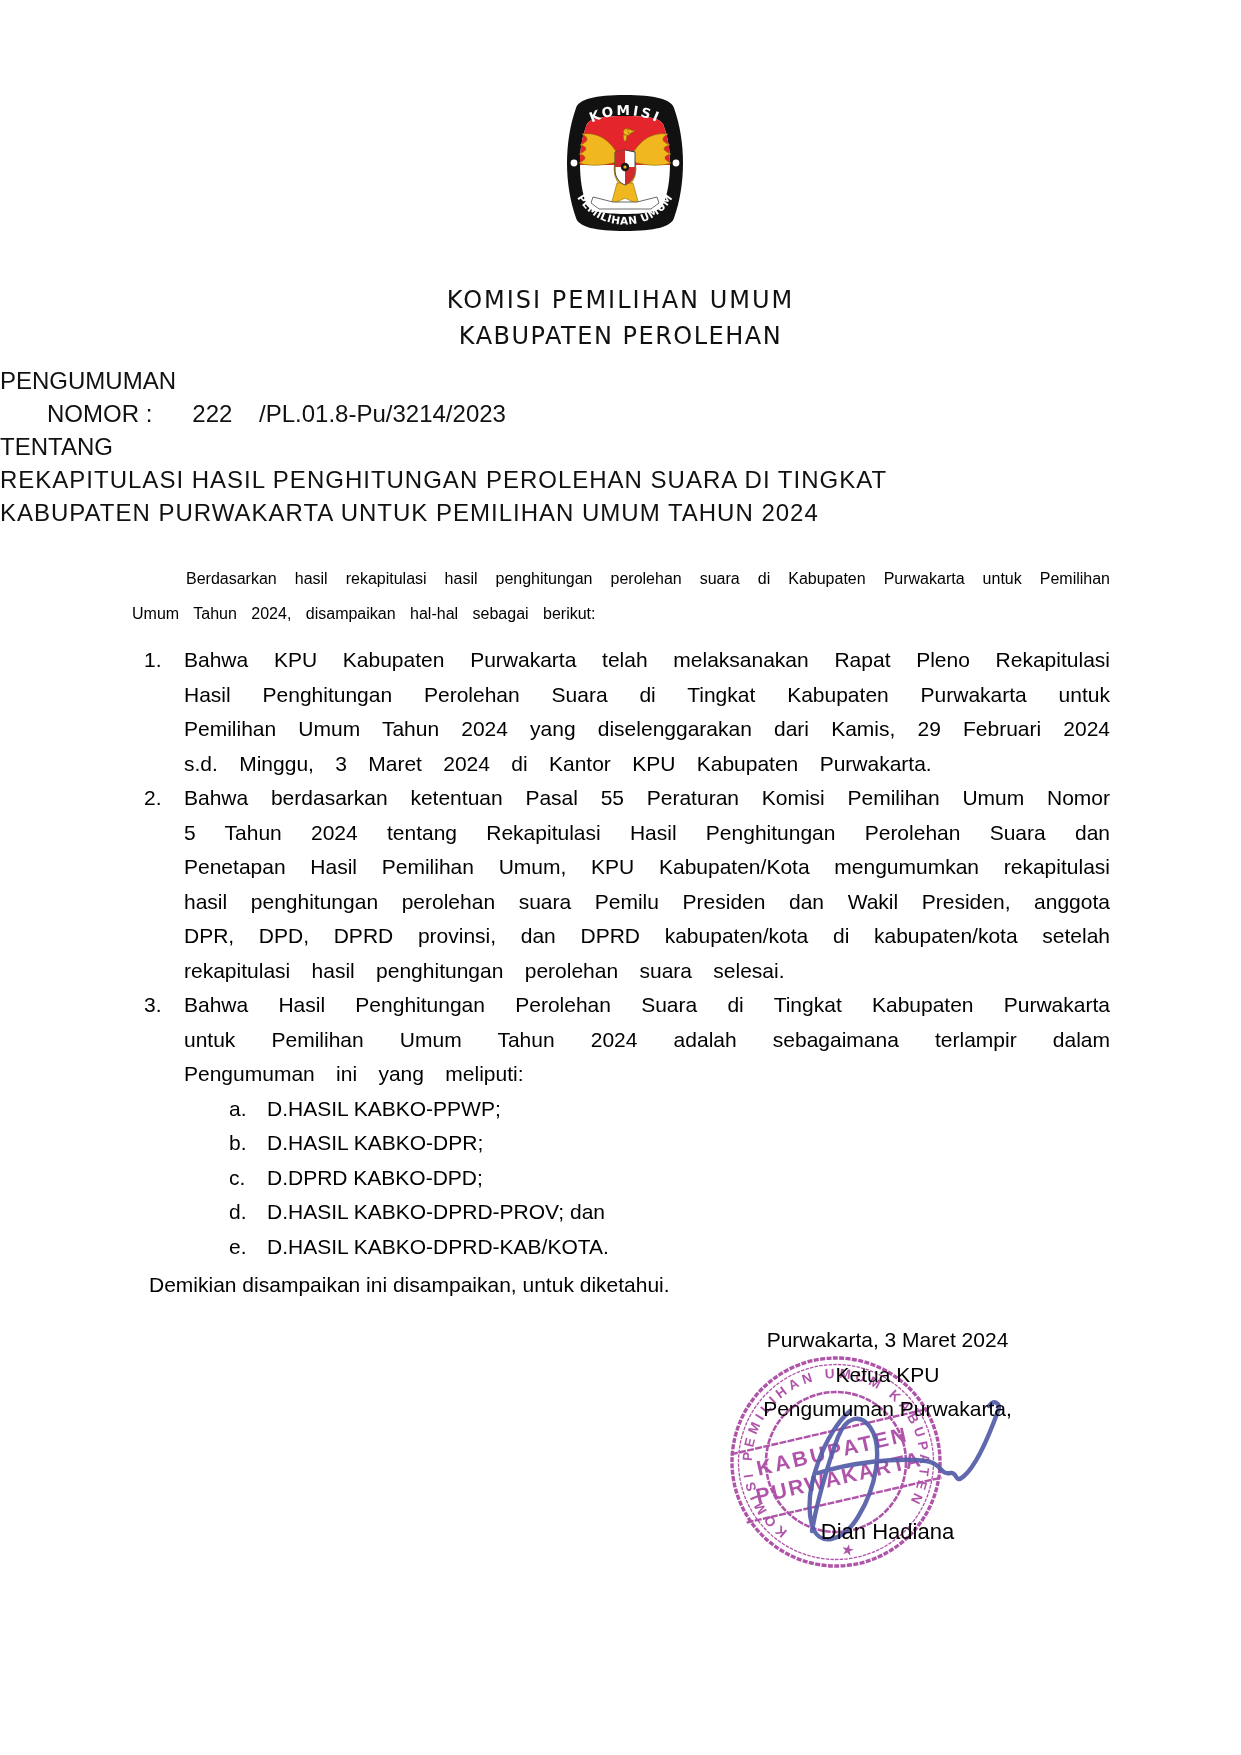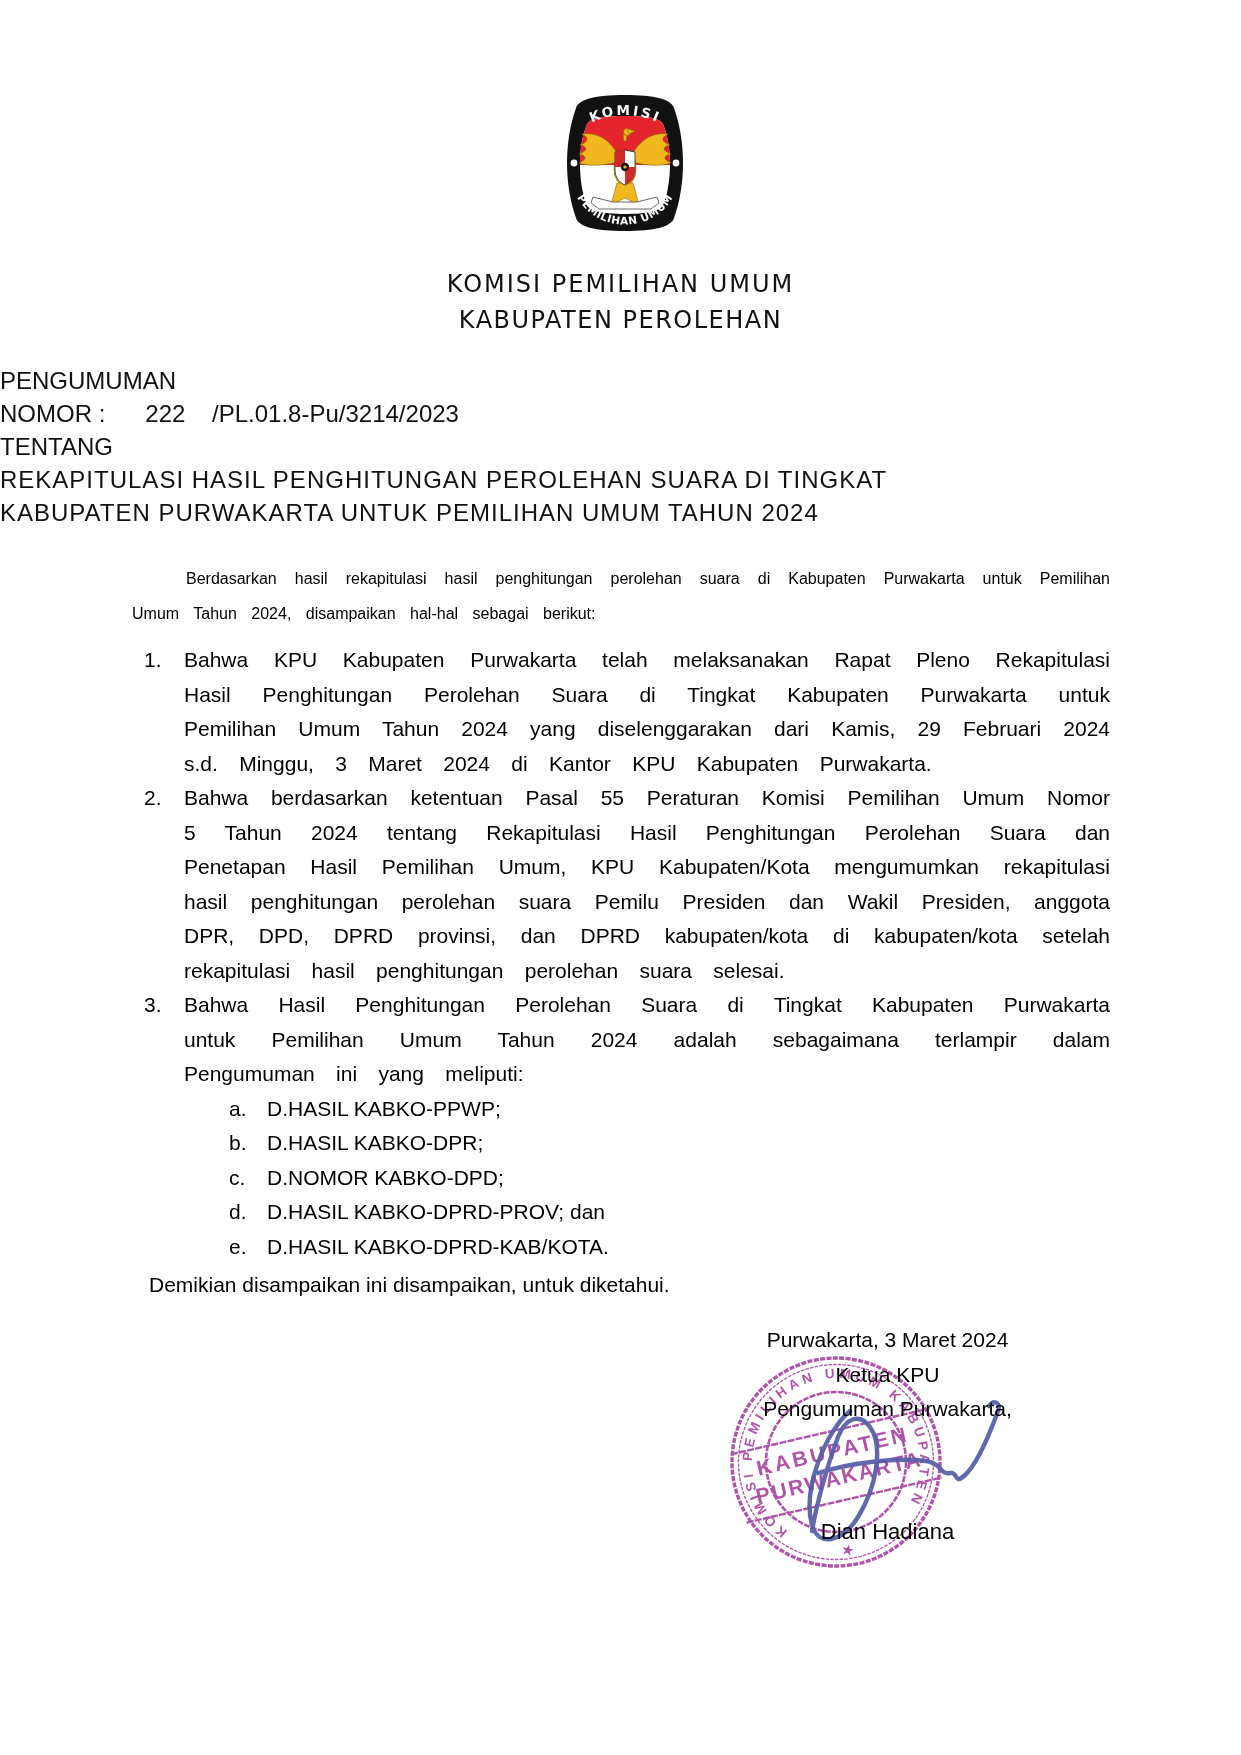--- a/index.html
+++ b/index.html
@@ -4,30 +4,30 @@
 <style>
   html,body { margin:0; padding:0; background:#9a9a9a; }
   .page {
     position:relative; width:1241px; height:1755px; margin:0 auto;
     background:#ffffff; color:#000;
     font-family:"Liberation Sans", sans-serif;
     overflow:hidden;
   }
   .logo { position:absolute; left:563px; top:93px; width:124px; height:140px; }
   .org-header {
-    position:absolute; left:0; top:266px; width:100%;
+    position:absolute; left:0; top:282px; width:100%;
     text-align:center; font-family:"DejaVu Sans", sans-serif;
     font-size:24px; line-height:36px; letter-spacing:2px; color:#111;
   }
   .org-header .l2 { letter-spacing:1.5px; }
   .title-block {
     position:absolute; left:0; top:364px; width:100%;
     text-align:left; font-size:24px; line-height:33px; color:#111;
   }
-  .tb-nomor { white-space:pre; }
+  .tb-nomor { white-space:pre;padding-left:47px; }
   .tb-subject { letter-spacing:1px; }
   .opening {
     position:absolute; left:132px; top:562px; width:978px;
     font-size:16px; line-height:34.5px; text-align:justify;
     text-indent:54px; word-spacing:10px;
   }
   .num-list {
     position:absolute; left:132px; top:643px; width:978px;
     font-size:21px; line-height:34.5px;
   }
@@ -128,21 +128,21 @@
     <div class="subitem">
       <span class="letter">a.</span>
       <span>D.HASIL KABKO-PPWP;</span>
     </div>
     <div class="subitem">
       <span class="letter">b.</span>
       <span>D.HASIL KABKO-DPR;</span>
     </div>
     <div class="subitem">
       <span class="letter">c.</span>
-      <span>D.NOMOR KABKO-DPD;</span>
+      <span>D.DPRD KABKO-DPD;</span>
     </div>
     <div class="subitem">
       <span class="letter">d.</span>
       <span>D.HASIL KABKO-DPRD-PROV; dan</span>
     </div>
     <div class="subitem">
       <span class="letter">e.</span>
       <span>D.HASIL KABKO-DPRD-KAB/KOTA.</span>
     </div>
   </div>

